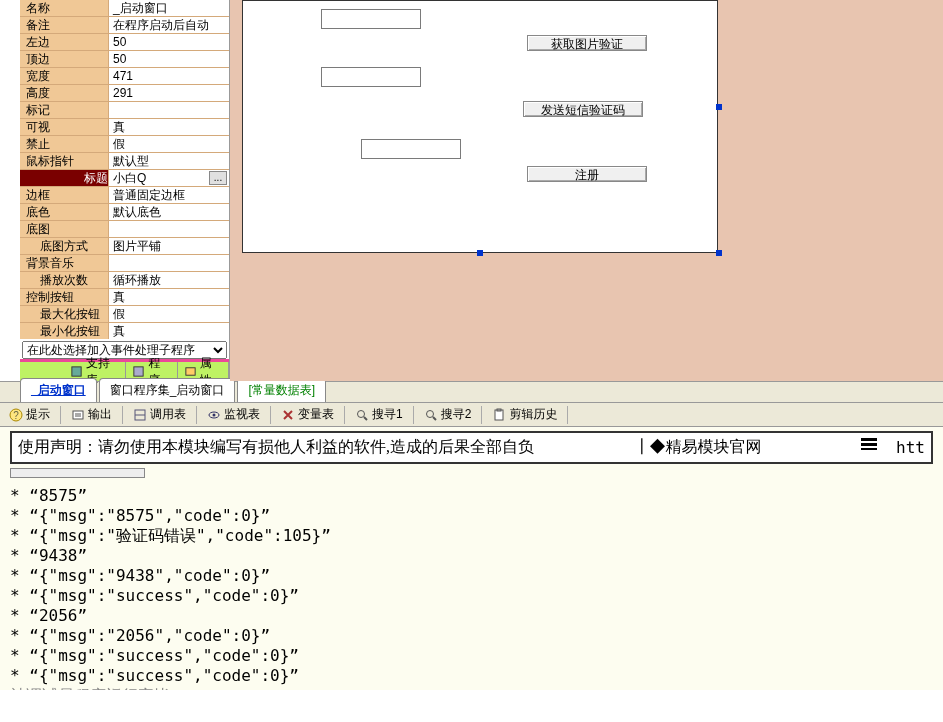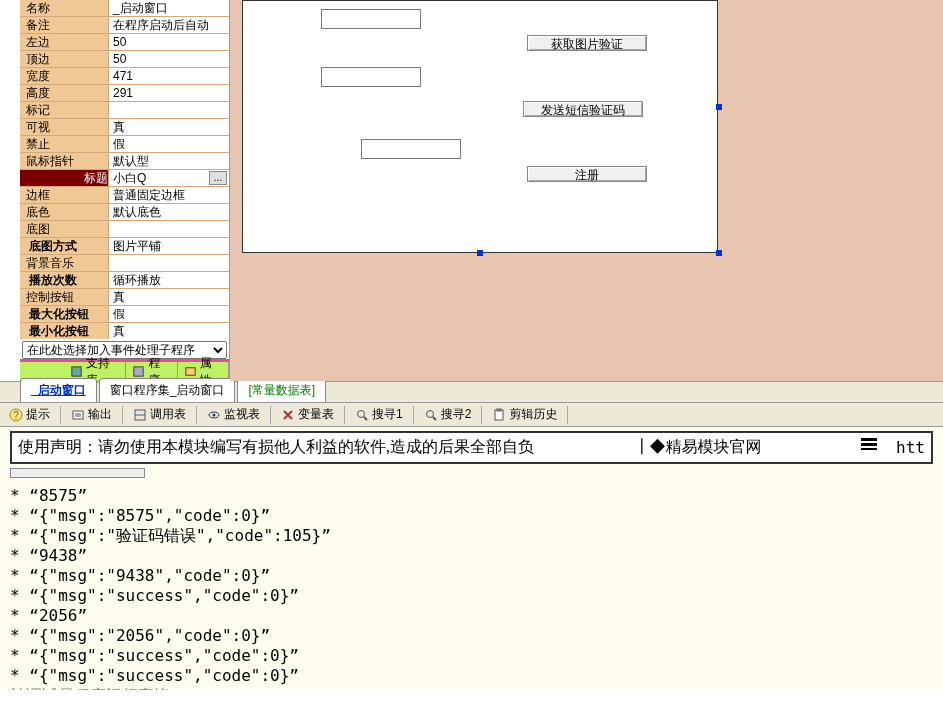--- a/index.html
+++ b/index.html
@@ -2,21 +2,21 @@
 <html><head>
 <meta charset="utf-8">
 <style>
 * { box-sizing: border-box; margin: 0; padding: 0; }
 body { font-family: "Microsoft YaHei", SimSun, sans-serif; font-size: 12px; background: #fff; width: 943px; height: 722px; overflow: hidden; }
 .top-area { display: flex; height: 381px; margin-left: 20px; }
 .prop-panel { width: 210px; background: #fff; border-right: 1px solid #999; display: flex; flex-direction: column; }
 .prop-grid { flex: 1; overflow: hidden; }
 .prop-row { display: flex; height: 17px; border-bottom: 1px solid #d4a97a; }
 .prop-label { width: 89px; background: #f0c896; padding-left: 6px; border-right: 1px solid #d4a97a; line-height: 17px; color: #000; overflow: hidden; white-space: nowrap; }
-.prop-label.sub { padding-left: 9px; font-weight: bold; }
+.prop-label.sub { padding-left: 20px; }
 .prop-label.sel { background: #7a0000; color: #fff; text-align: right; }
 .prop-value { flex: 1; padding-left: 4px; line-height: 17px; background: #fff; overflow: hidden; white-space: nowrap; position: relative; }
 .prop-value .dots { position: absolute; right: 2px; top: 1px; width: 18px; height: 14px; background: #e0e0e0; border: 1px solid #888; text-align: center; line-height: 12px; font-size: 10px; }
 .event-sel { height: 20px; padding: 2px; }
 .event-sel select { width: 100%; font-size: 12px; }
 .prop-tabs { display: flex; height: 22px; background: #bef264; border-top: 3px solid #ec4899; padding-left: 44px; }
 .prop-tab { display: flex; align-items: center; padding: 0 6px; border-right: 1px solid #999; gap: 3px; }
 .prop-tab .ico { width: 14px; height: 14px; display: inline-block; }
 .design-area { flex: 1; background: #e8c5b0; position: relative; overflow: hidden; }
 .form-canvas { position: absolute; left: 12px; top: 0; width: 476px; height: 253px; background: #fff; border: 1px solid #333; background-image: radial-gradient(circle, #888 0.5px, transparent 0.5px); background-size: 8px 8px; }

